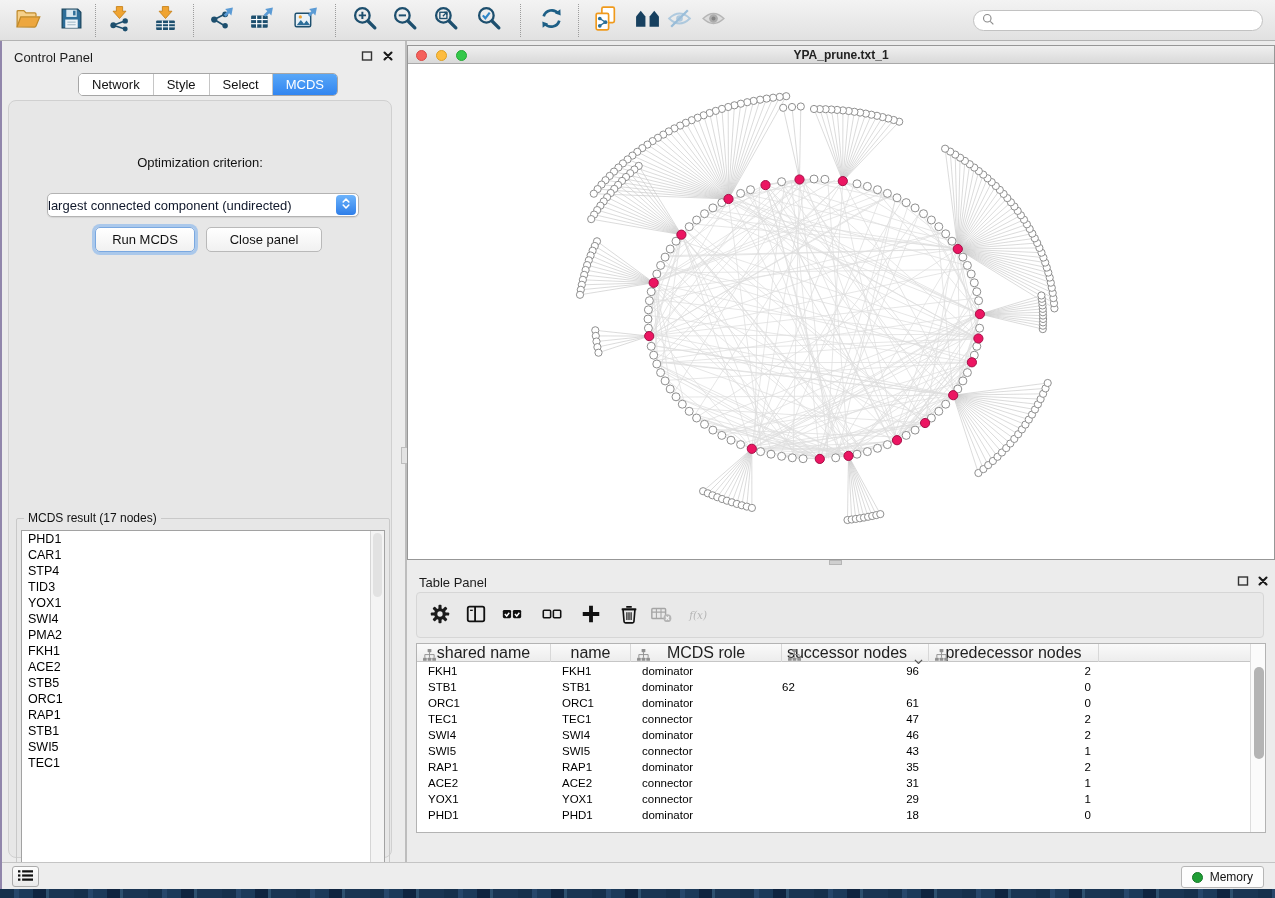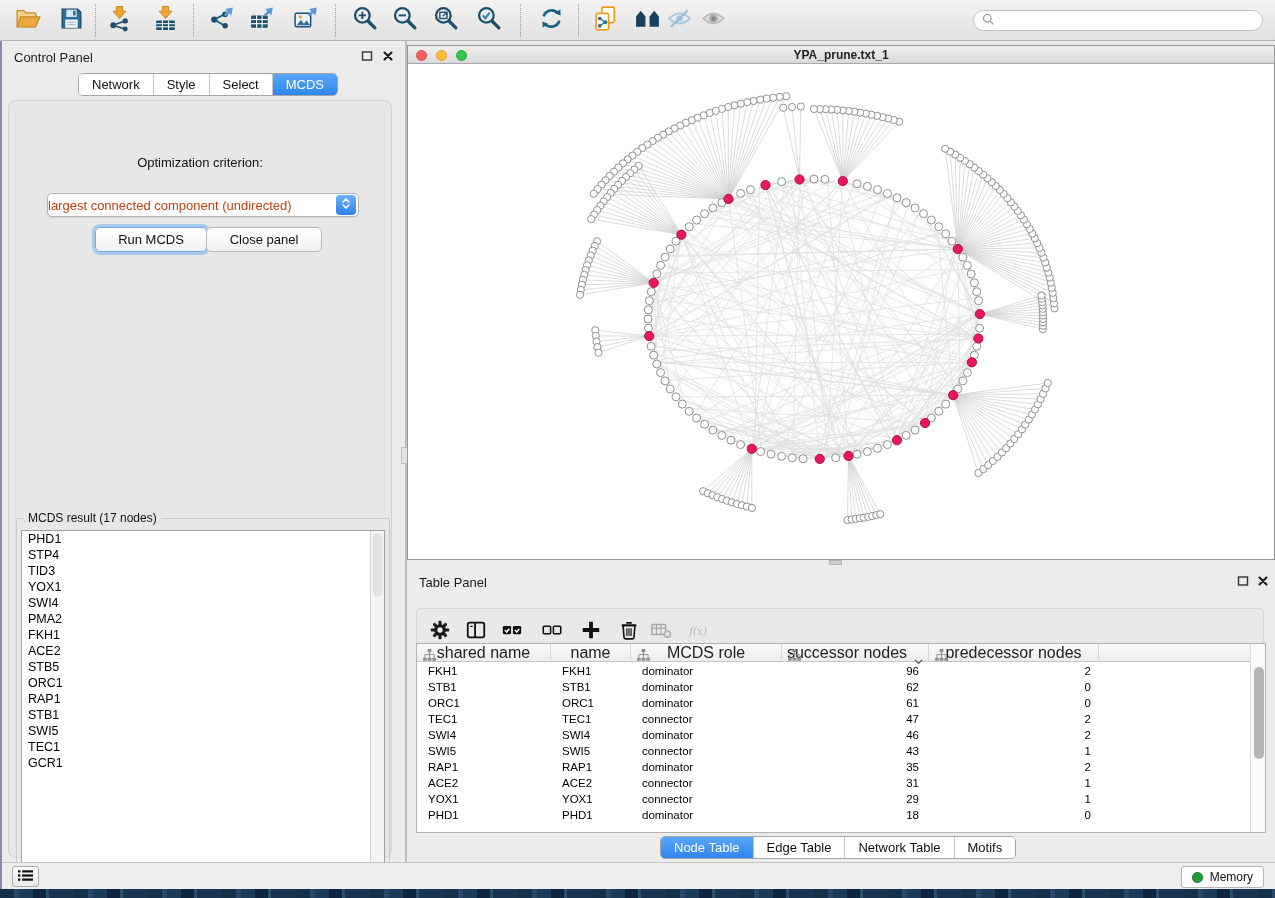--- a/index.html
+++ b/index.html
@@ -34,28 +34,28 @@
   .seg .segment { padding:2px 13px; font-size:13px; line-height:17px; color:#111;
                   border-left:1px solid #c6c6c6; cursor:pointer; background:#fff; }
   .seg .segment:first-child { border-left:none; }
   .seg .segment.sel { background:linear-gradient(#58a7f8,#3185f0); color:#fff; }
   #cp-card { position:absolute; left:6px; top:59px; width:384px; height:758px;
              background:#e7e7e7; border:1px solid #d0d0d0; border-radius:8px; }
   #opt-label { position:absolute; left:0; top:54px; width:100%; text-align:center; font-size:13px; color:#111; }
   #criterion { position:absolute; left:38px; top:92px; width:312px; height:24px; background:#fff;
                border:1px solid #b3b3b3; border-radius:5px; display:flex; align-items:center; cursor:pointer;
                box-shadow:0 1px 1px rgba(0,0,0,.08); }
-  #criterion .val { flex:1; font-size:13px; color:#c2410c; white-space:nowrap; }
+  #criterion .val { flex:1; font-size:13px; color:#0f172a; white-space:nowrap; }
   #criterion .spin { width:20px; height:20px; margin-right:2px; border-radius:4px;
                      background:linear-gradient(#6db4fc,#2e7ee9); display:flex; align-items:center; justify-content:center; }
   #criterion .spin svg { width:10px; height:15px; }
   .btn { position:absolute; height:25px; background:linear-gradient(#ffffff,#f1f1f1);
          border:1px solid #b9b9b9; border-radius:5px; font-size:13px; color:#111;
          display:flex; align-items:center; justify-content:center; cursor:pointer; }
-  #run-btn  { left:86px; top:126px; width:112px; border-color:#7aa8e0;
+  #run-btn  { left:86px; top:126px; width:100px; border-color:#7aa8e0;
               box-shadow:0 0 0 3px rgba(110,170,240,.5); }
   #closep-btn { left:197px; top:126px; width:116px; }
   #mcds-fieldset { position:absolute; left:7px; top:417px; width:374px; height:381px;
                    border:1px solid #c9c9c9; border-radius:2px; }
   #mcds-legend { position:absolute; left:7px; top:-8px; background:#e7e7e7; padding:0 4px;
                  font-size:12px; color:#111; }
   #mcds-list { position:absolute; left:4px; top:11px; right:4px; bottom:4px; background:#fff;
                border:1px solid #a2a2a2; overflow:hidden; }
   #mcds-scroll { position:absolute; right:0; top:0; bottom:0; width:14px; background:#f4f4f4;
                  border-left:1px solid #d6d6d6; }
@@ -78,21 +78,21 @@
   #tl-red   { left:8px;  background:#f5615c; border:1px solid #d94a45; }
   #tl-yel   { left:28px; background:#fdbc40; border:1px solid #dea123; }
   #tl-grn   { left:48px; background:#34c84a; border:1px solid #24a835; }
   #net-title { position:absolute; left:0; top:0; width:100%; text-align:center; line-height:18px;
                font-size:12px; font-weight:bold; color:#222; }
   #net-canvas { position:absolute; left:0; top:18px; width:866px; height:495px; background:#fff; }
 
   
   #table-panel { position:absolute; left:407px; top:566px; width:868px; height:296px; background:#ececec; }
   #tp-toolbar { position:absolute; left:9px; top:26px; width:848px; height:46px;
-                background:#e9e9e9; border:1px solid #d6d6d6; border-radius:4px;margin-top:16px; }
+                background:#e9e9e9; border:1px solid #d6d6d6; border-radius:4px; }
   .tp-icon { position:absolute; top:9px; width:30px; height:28px; display:flex; align-items:center; justify-content:center; cursor:pointer; }
   .tp-icon svg { width:22px; height:22px; }
   .tp-icon.disabled { cursor:default; }
   #tbl { position:absolute; left:9px; top:77px; width:850px; height:190px; background:#fff;
          border:1px solid #b3b3b3; }
   #tbl-head { position:absolute; left:0; top:0; right:15px; height:18px;
               background:linear-gradient(#fafafa,#ededed); border-bottom:1px solid #c6c6c6; display:flex; }
   .th { position:relative; height:18px; border-right:1px solid #d8d8d8; display:flex;
         align-items:center; justify-content:center; font-size:16px; color:#222; cursor:pointer; }
   .th .hier { position:absolute; left:6px; top:3px; width:13px; height:12px; }
@@ -315,34 +315,34 @@
             </svg></span>
         </span>
     </div>
     <div class="btn" id="run-btn">Run MCDS</div>
     <div class="btn" id="closep-btn">Close panel</div>
     <div id="mcds-fieldset">
       <div id="mcds-legend">MCDS result (17 nodes)</div>
       <div id="mcds-list">
         <div id="mcds-items">
             <div class="mcds-item">PHD1</div>
+            <div class="mcds-item">CAR1</div>
             <div class="mcds-item">STP4</div>
             <div class="mcds-item">TID3</div>
             <div class="mcds-item">YOX1</div>
             <div class="mcds-item">SWI4</div>
             <div class="mcds-item">PMA2</div>
             <div class="mcds-item">FKH1</div>
             <div class="mcds-item">ACE2</div>
             <div class="mcds-item">STB5</div>
             <div class="mcds-item">ORC1</div>
             <div class="mcds-item">RAP1</div>
             <div class="mcds-item">STB1</div>
             <div class="mcds-item">SWI5</div>
             <div class="mcds-item">TEC1</div>
-            <div class="mcds-item">GCR1</div>
           </div>
         <div id="mcds-scroll">
             <div class="thumb"></div>
           </div>
       </div>
     </div>
   </div>
 </div>
 
 <div id="v-divider"></div>
@@ -1201,21 +1201,21 @@
        <div class="td" style="width:134px;padding-left:11px">FKH1</div>
        <div class="td" style="width:80px;padding-left:11px">FKH1</div>
        <div class="td" style="width:151px;padding-left:11px">dominator</div>
        <div class="td" style="width:147px;padding-right:10px;text-align:right">96</div>
        <div class="td" style="width:170px;padding-right:8px;text-align:right">2</div>
      </div>
         <div class="trow">
        <div class="td" style="width:134px;padding-left:11px">STB1</div>
        <div class="td" style="width:80px;padding-left:11px">STB1</div>
        <div class="td" style="width:151px;padding-left:11px">dominator</div>
-       <div class="td" style="width:147px;padding-right:10px;text-align:right">62</div>
+       <div class="td" style="width:147px;padding-right:10px;text-align:left">62</div>
        <div class="td" style="width:170px;padding-right:8px;text-align:right">0</div>
      </div>
         <div class="trow">
        <div class="td" style="width:134px;padding-left:11px">ORC1</div>
        <div class="td" style="width:80px;padding-left:11px">ORC1</div>
        <div class="td" style="width:151px;padding-left:11px">dominator</div>
        <div class="td" style="width:147px;padding-right:10px;text-align:right">61</div>
        <div class="td" style="width:170px;padding-right:8px;text-align:right">0</div>
      </div>
         <div class="trow">
@@ -1265,26 +1265,20 @@
        <div class="td" style="width:80px;padding-left:11px">PHD1</div>
        <div class="td" style="width:151px;padding-left:11px">dominator</div>
        <div class="td" style="width:147px;padding-right:10px;text-align:right">18</div>
        <div class="td" style="width:170px;padding-right:8px;text-align:right">0</div>
      </div>
       </div>
     <div id="tbl-scroll">
         <div class="thumb"></div>
       </div>
   </div>
-  <div id="tp-tabs" class="seg">
-      <div class="segment sel">Node Table</div>
-      <div class="segment ">Edge Table</div>
-      <div class="segment ">Network Table</div>
-      <div class="segment ">Motifs</div>
-    </div>
 </div>
 
 <div id="status-bar">
   <div id="menu-btn">
       <span><svg viewBox="0 0 20 16">
           <g fill="#111">
             <rect y="1" width="3.2" height="3"></rect>
             <rect x="5.5" y="1" width="14.5" height="3"></rect>
             <rect y="6.5" width="3.2" height="3"></rect>
             <rect x="5.5" y="6.5" width="14.5" height="3"></rect>

